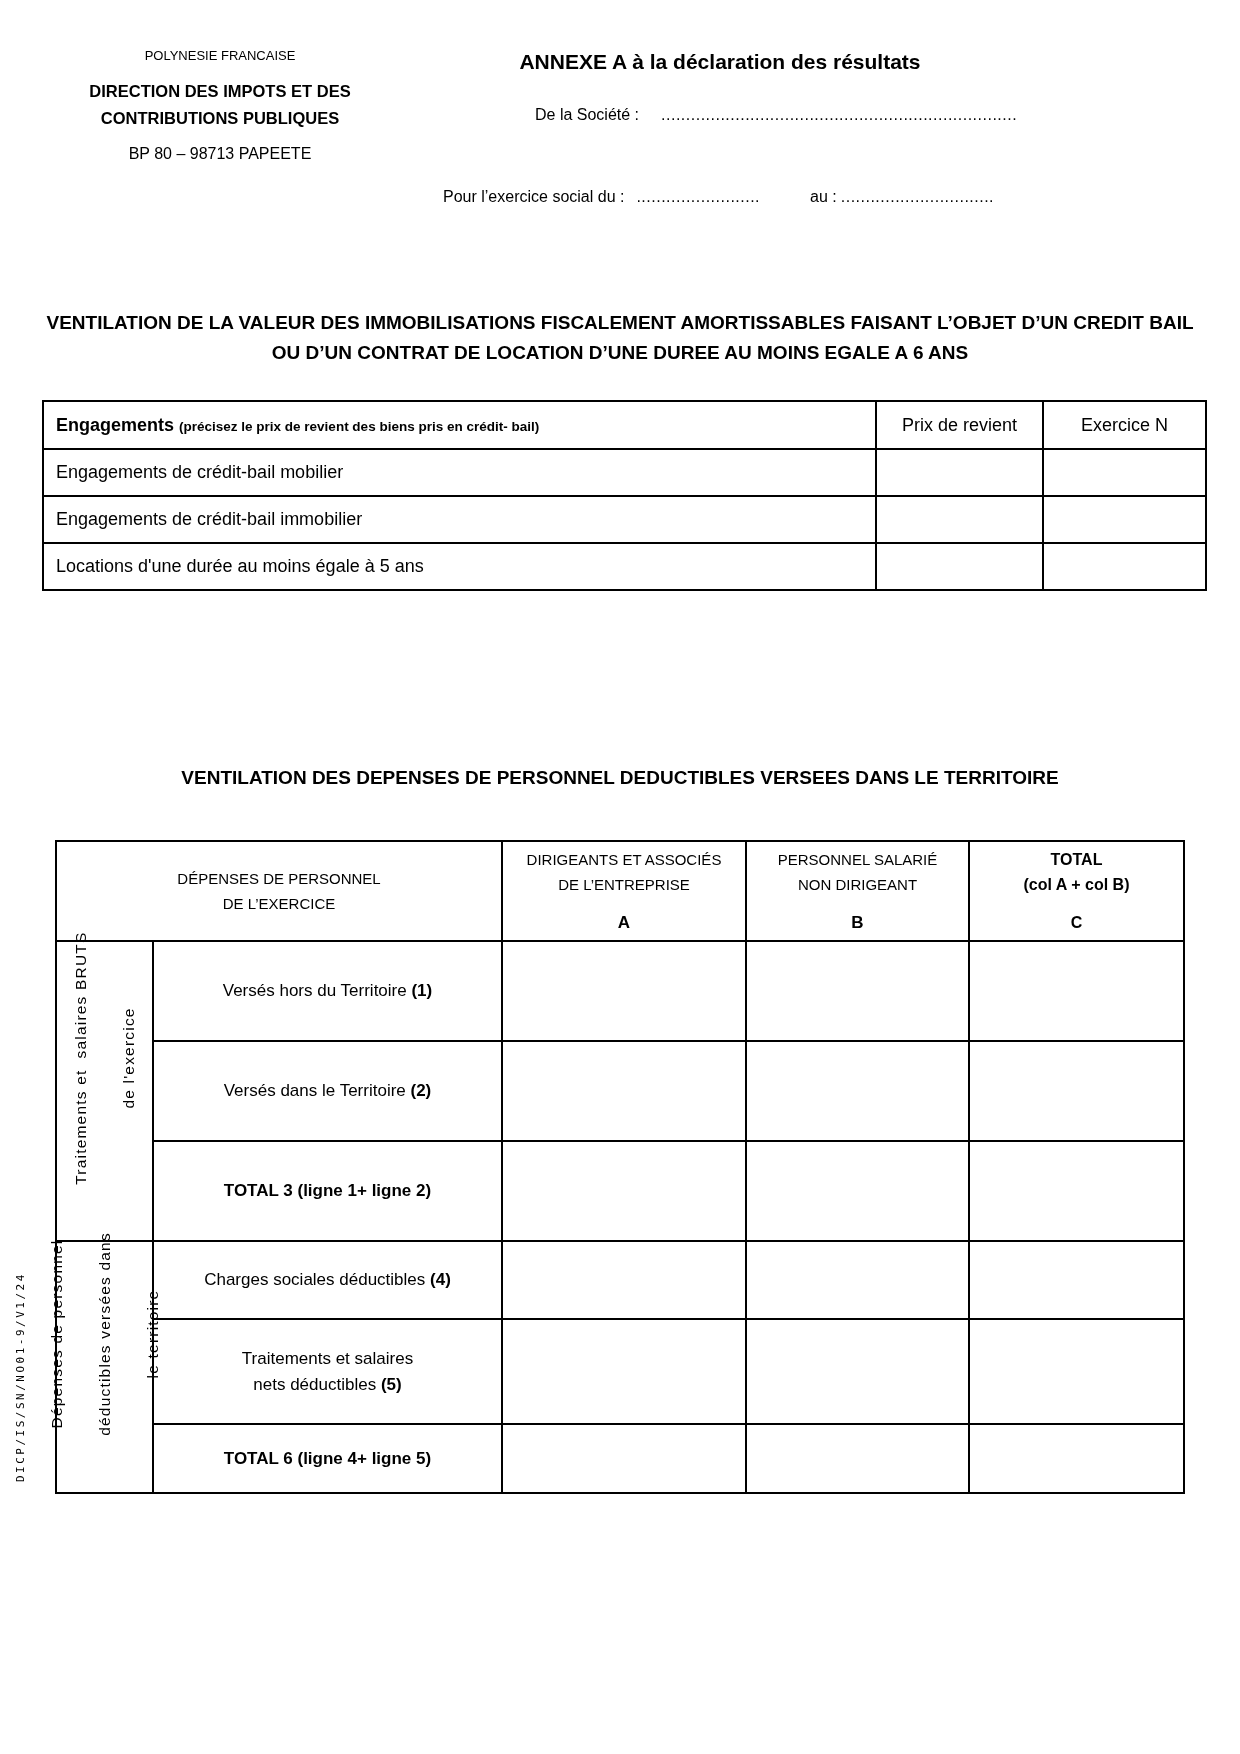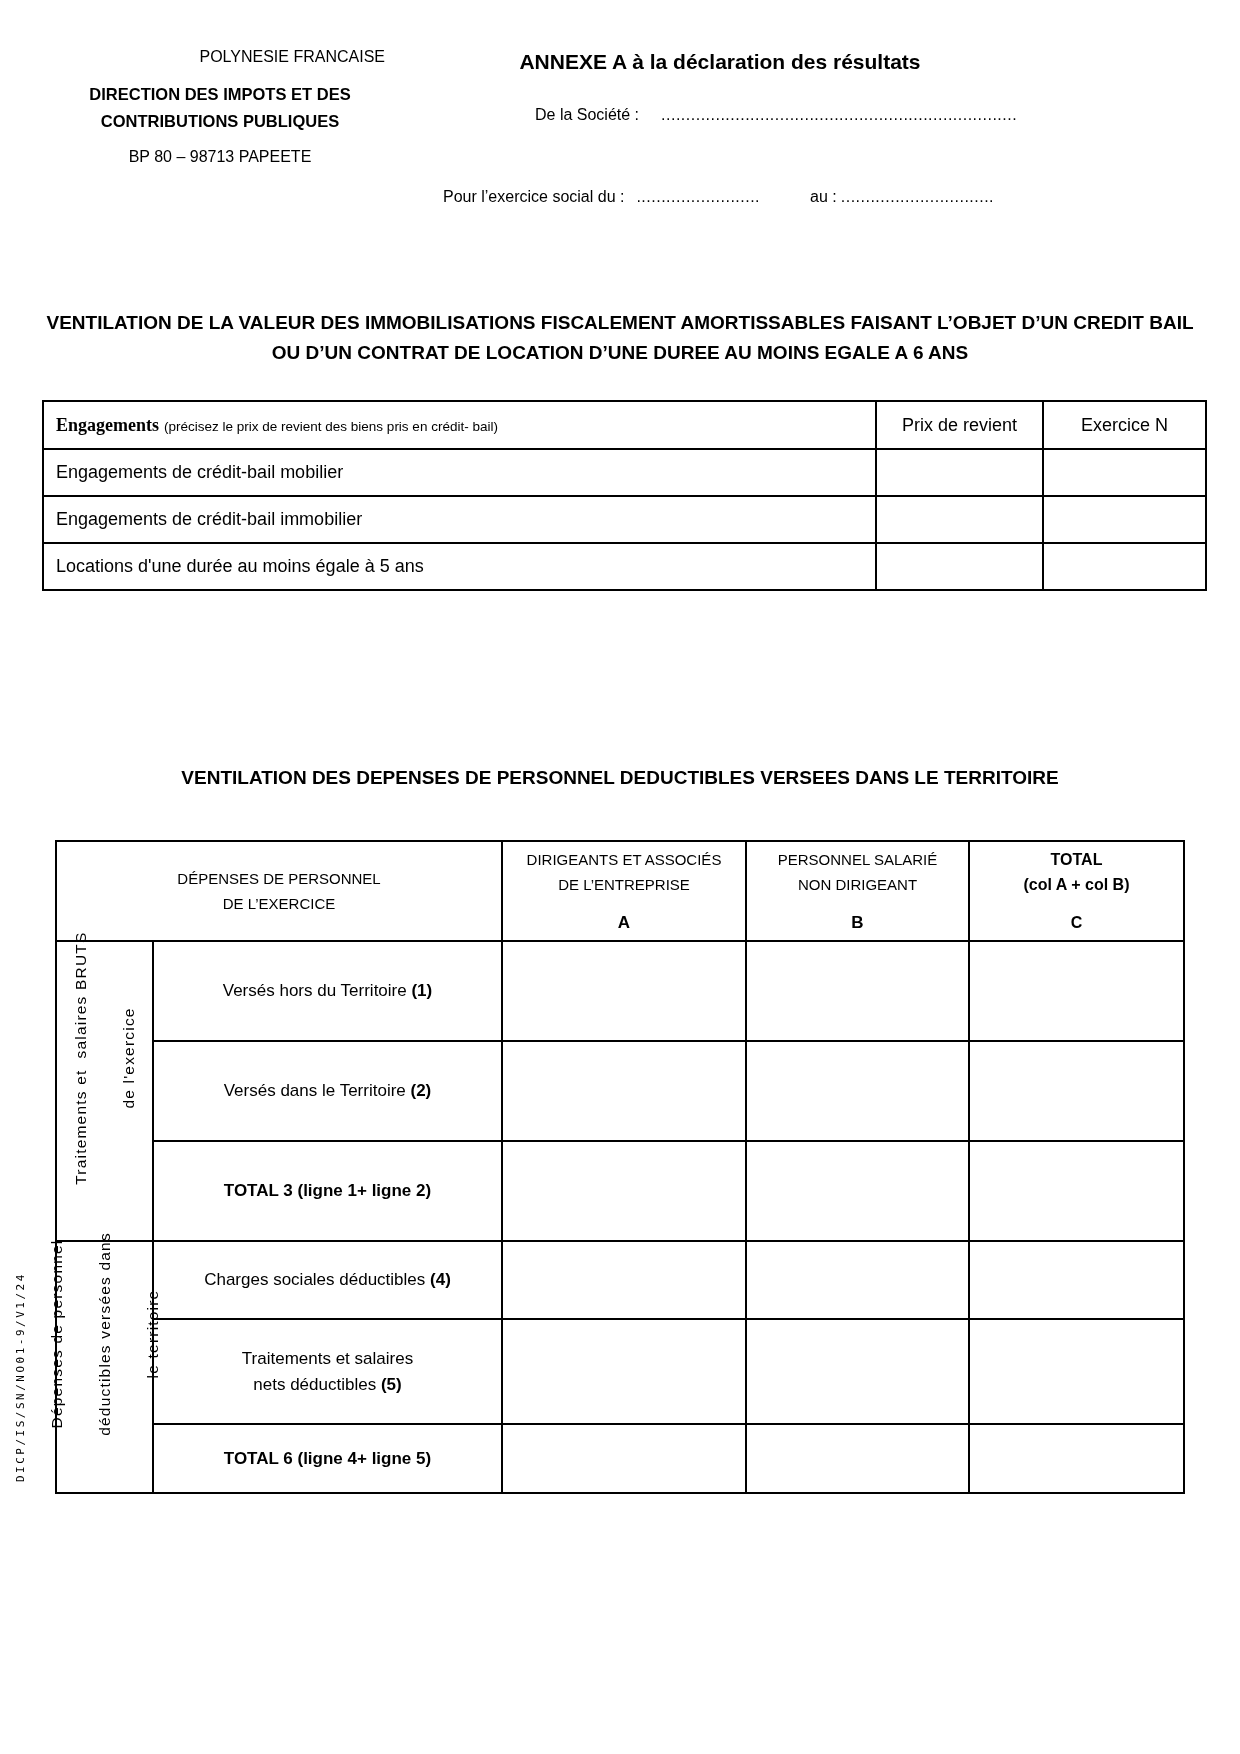--- a/index.html
+++ b/index.html
@@ -2,21 +2,21 @@
 <html><head>
 <meta charset="utf-8">
 <style>
   * { margin:0; padding:0; box-sizing:border-box; }
   html,body { background:#ffffff; }
   body { font-family:"Liberation Sans", sans-serif; color:#000; }
   .page { position:relative; width:1240px; height:1754px; background:#fff; overflow:hidden; }
 
   
   .org { position:absolute; left:55px; top:48px; width:330px; text-align:center; }
-  .org-name { font-size:16px;text-align:right; }
+  .org-name { font-size:13px; }
   .org-dir  { font-size:16.5px; font-weight:bold; line-height:27px; }
   .org-dir.first { margin-top:15px; }
   .org-addr { font-size:16px; margin-top:13px; }
 
   
   .doc-title { position:absolute; left:440px; top:50px; width:560px; text-align:center;
                font-size:21px; font-weight:bold; }
   .form-line { position:absolute; white-space:nowrap; font-size:16px; }
   .company-line { left:535px; top:106px; }
   .exercise-line { left:443px; top:188px; }
@@ -35,22 +35,22 @@
   
   table { border-collapse:collapse; table-layout:fixed; }
   td { border:2px solid #000; vertical-align:middle; }
 
   .t1 { position:absolute; left:42px; top:400px; width:1163px; }
   .t1 td { font-size:18px; }
   .t1 tr { height:47px; }
   .t1 tr.head { height:48px; }
   .t1 .lab { padding-left:12px; text-align:left; }
   .t1 .c { text-align:center; }
-  .t1-main { font-weight:bold; font-size:18px;font-family:Liberation Serif, serif; }
-  .t1-note { font-weight:normal; font-size:13.5px; }
+  .t1-main { font-weight:bold; font-size:18px; }
+  .t1-note { font-weight:bold; font-size:13.5px; }
 
   .t2 { position:absolute; left:55px; top:840px; width:1128px; }
   .t2 td { text-align:center; }
   .t2 tr.head { height:100px; }
   .t2 tr.head td { font-size:15px; line-height:25px; vertical-align:middle; }
   .t2 .h-left { font-size:16px; }
   .t2 .letter { font-weight:bold; font-size:17px; margin-top:13px; }
   .t2 .h-total div { font-weight:bold; font-size:16px; }
   .t2 tr.r100 { height:100px; }
   .t2 tr.r78 { height:78px; }

